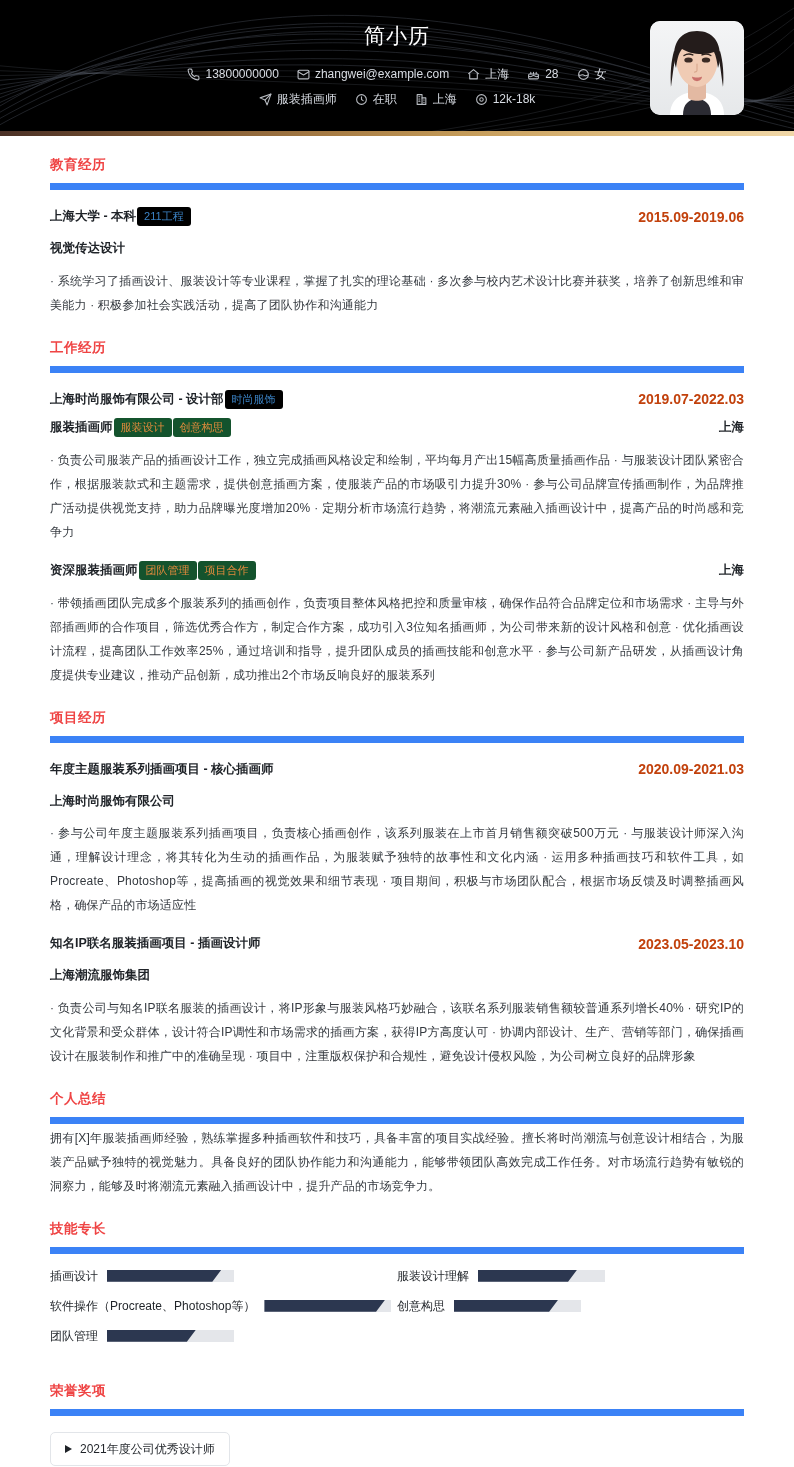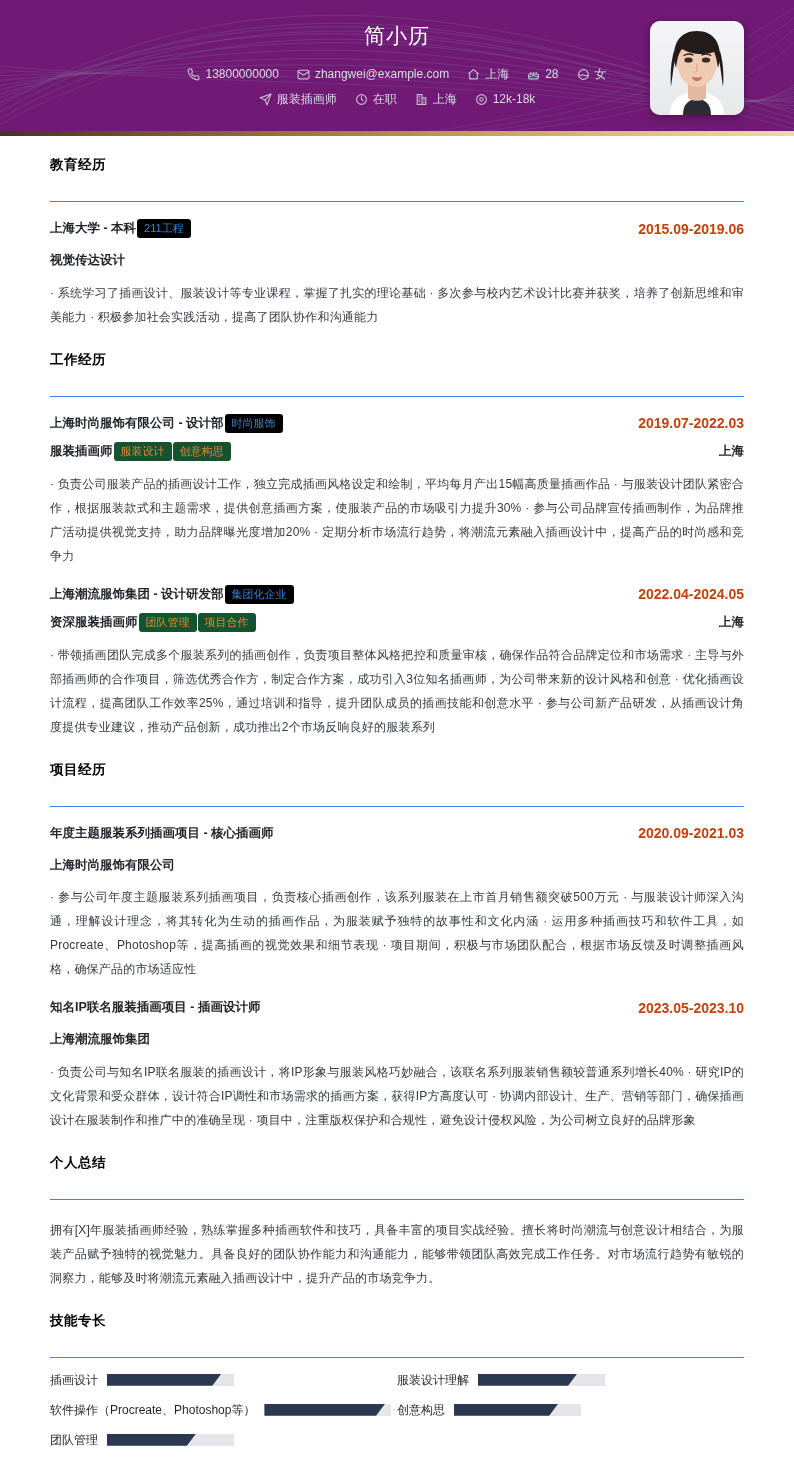--- a/index.html
+++ b/index.html
@@ -9,21 +9,21 @@
     font-family:"Liberation Sans","DejaVu Sans",sans-serif;
     color:#1f2328;
     -webkit-font-smoothing:antialiased;
   }
   .page { width:794px; min-height:1467px; background:#fff; position:relative; }
 
   
   .header {
     position:relative;
     height:136px;
-    background:#701a75;
+    background:#000000;
     overflow:hidden;
   }
   .header-waves { position:absolute; inset:0; width:100%; height:100%; }
   .header-inner {
     position:relative;
     z-index:2;
     height:100%;
     padding:14px 50px 0 50px;
     display:flex;
     flex-direction:column;
@@ -81,24 +81,24 @@
   }
 
   
   .content { padding:0 50px 40px 50px; }
 
   .section { margin-top:22px; }
   .section:first-child { margin-top:20px; }
   .section-title {
     font-size:13.5px;
     font-weight:700;
-    color:#000000;
+    color:#ef4444;
     letter-spacing:.5px;
-    padding-bottom:27px;
-    border-bottom:1px solid #3b82f6;
+    padding-bottom:9px;
+    border-bottom:7px solid #3b82f6;
   }
 
   .entry { margin-top:17px; }
   .entry:first-of-type { margin-top:16px; }
 
   .entry-row {
     display:flex;
     align-items:center;
     justify-content:space-between;
     gap:10px;
@@ -144,21 +144,21 @@
   .desc {
     margin-top:11px;
     font-size:12px;
     line-height:2.0;
     color:#34393f;
     text-align:justify;
     letter-spacing:.2px;
   }
 
   .summary-text {
-    margin-top:18px;
+    margin-top:2px;
     font-size:12px;
     line-height:2.0;
     color:#34393f;
     text-align:justify;
     letter-spacing:.2px;
   }
 
   
   .skills-grid {
     margin-top:16px;
@@ -410,27 +410,20 @@
             <span class="entry-sub-main">服装插画师</span>
             <span class="tag tag-orange">服装设计</span>
             <span class="tag tag-orange">创意构思</span>
           </div>
           <div class="entry-sub-right">上海</div>
         </div>
         <div class="desc">· 负责公司服装产品的插画设计工作，独立完成插画风格设定和绘制，平均每月产出15幅高质量插画作品 · 与服装设计团队紧密合作，根据服装款式和主题需求，提供创意插画方案，使服装产品的市场吸引力提升30% · 参与公司品牌宣传插画制作，为品牌推广活动提供视觉支持，助力品牌曝光度增加20% · 定期分析市场流行趋势，将潮流元素融入插画设计中，提高产品的时尚感和竞争力</div>
       </div>
 
       <div class="entry">
-        <div class="entry-row">
-          <div class="entry-left">
-            <span class="entry-main">上海潮流服饰集团 - 设计研发部</span>
-            <span class="tag tag-blue">集团化企业</span>
-          </div>
-          <div class="entry-right">2022.04-2024.05</div>
-        </div>
         <div class="entry-row sub">
           <div class="entry-left">
             <span class="entry-sub-main">资深服装插画师</span>
             <span class="tag tag-orange">团队管理</span>
             <span class="tag tag-orange">项目合作</span>
           </div>
           <div class="entry-sub-right">上海</div>
         </div>
         <div class="desc">· 带领插画团队完成多个服装系列的插画创作，负责项目整体风格把控和质量审核，确保作品符合品牌定位和市场需求 · 主导与外部插画师的合作项目，筛选优秀合作方，制定合作方案，成功引入3位知名插画师，为公司带来新的设计风格和创意 · 优化插画设计流程，提高团队工作效率25%，通过培训和指导，提升团队成员的插画技能和创意水平 · 参与公司新产品研发，从插画设计角度提供专业建议，推动产品创新，成功推出2个市场反响良好的服装系列</div>
       </div>
@@ -497,15 +490,24 @@
         </div>
         <div class="skill-item">
           <span class="skill-label">团队管理</span>
           <span class="skill-bar" style="background: rgb(228, 230, 234);">
             <span class="skill-fill" style="width: 70%; background: rgb(44, 55, 80);"></span>
           </span>
         </div>
       </div>
     </div>
 
+    <div class="section">
+      <div class="section-title">荣誉奖项</div>
+      <div class="awards-list">
+        <div class="award-chip">
+          <span class="tri"></span>
+          <span>2021年度公司优秀设计师</span>
+        </div>
+      </div>
+    </div>
 
   </div>
 </div>
 
 </body></html>

